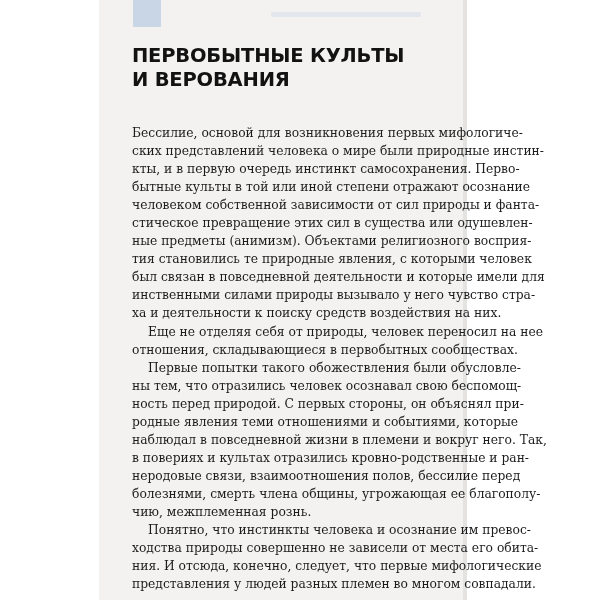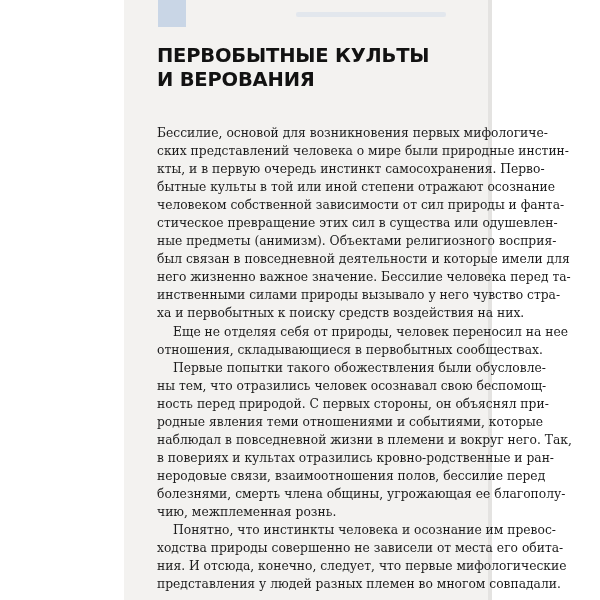--- a/index.html
+++ b/index.html
@@ -1,20 +1,20 @@
 <!DOCTYPE html>
 <html><head>
 <meta charset="utf-8">
 <style>
   html, body { margin: 0; padding: 0; }
   body {
     width: 600px; height: 600px; background: #ffffff; position: relative; overflow: hidden;
   }
   .page {
-    position: absolute; left: 124px; top: 0; width: 368px; height: 600px;
+    position: absolute; left: 99px; top: 0; width: 368px; height: 600px;
     background: #f3f2f0;
   }
   .page-edge {
     position: absolute; right: 0; top: 0; width: 4px; height: 600px;
     background: #e4e3e1;
   }
   .tab-marker {
     position: absolute; left: 34px; top: 0; width: 28px; height: 27px;
     background: #c9d6e6;
   }
@@ -55,24 +55,24 @@
 
   <div class="body-text" id="body-text">
       <div>
         <span class="line">Бессилие, основой для возникновения первых мифологиче-</span>
         <span class="line">ских представлений человека о мире были природные инстин-</span>
         <span class="line">кты, и в первую очередь инстинкт самосохранения. Перво-</span>
         <span class="line">бытные культы в той или иной степени отражают осознание</span>
         <span class="line">человеком собственной зависимости от сил природы и фанта-</span>
         <span class="line">стическое превращение этих сил в существа или одушевлен-</span>
         <span class="line">ные предметы (анимизм). Объектами религиозного восприя-</span>
+        <span class="line">тия становились те природные явления, с которыми человек</span>
         <span class="line">был связан в повседневной деятельности и которые имели для</span>
-        <span class="line">него жизненно важное значение. Бессилие человека перед та-</span>
         <span class="line">инственными силами природы вызывало у него чувство стра-</span>
-        <span class="line last">ха и первобытных к поиску средств воздействия на них.</span>
+        <span class="line last">ха и деятельности к поиску средств воздействия на них.</span>
       </div>
       <div>
         <span class="line indent">Еще не отделяя себя от природы, человек переносил на нее</span>
         <span class="line last">отношения, складывающиеся в первобытных сообществах.</span>
       </div>
       <div>
         <span class="line indent">Первые попытки такого обожествления были обусловле-</span>
         <span class="line">ны тем, что отразились человек осознавал свою беспомощ-</span>
         <span class="line">ность перед природой. С первых стороны, он объяснял при-</span>
         <span class="line">родные явления теми отношениями и событиями, которые</span>

